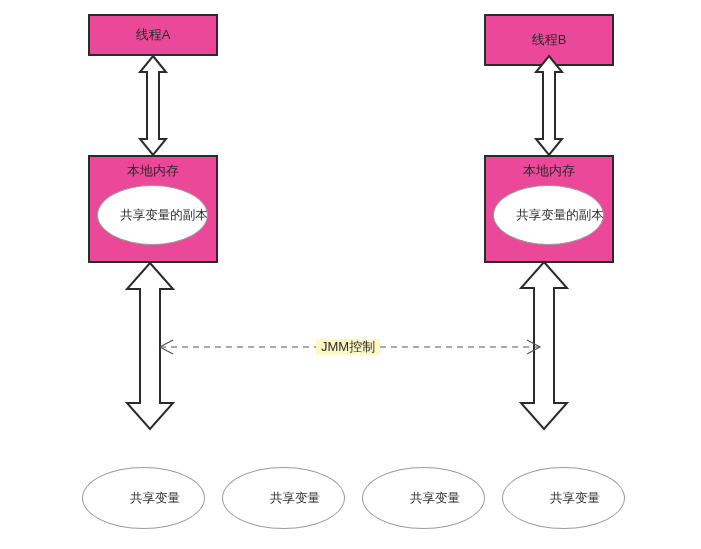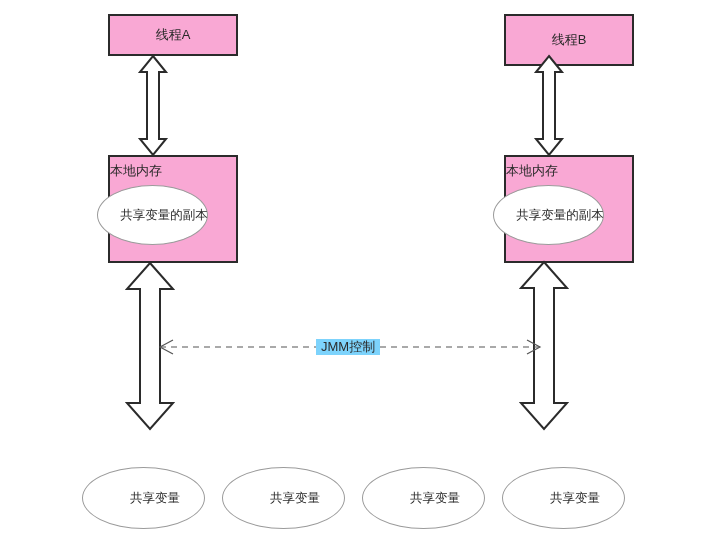--- a/index.html
+++ b/index.html
@@ -14,27 +14,27 @@
     position: relative;
     width: 701px;
     height: 549px;
     background: #ffffff;
     overflow: hidden;
   }
   .node-box {
     position: absolute;
     box-sizing: border-box;
     border: 2px solid #2b2b2b;
-    background: #f9a8d4;
-    margin-left: 20px;
+    background: #ec4899;
   }
   .box-label {
     position: absolute;
     left: 0;
     right: 0;
+    text-align: center;
     color: #2b2b2b;
     font-size: 13px;
     line-height: 16px;
     white-space: nowrap;
   }
   .thread-box {
     display: flex;
     align-items: center;
     justify-content: center;
   }
@@ -68,21 +68,21 @@
     width: 701px;
     height: 549px;
     pointer-events: none;
   }
   .jmm-label {
     position: absolute;
     color: #2b2b2b;
     font-size: 13px;
     line-height: 16px;
     white-space: nowrap;
-    background: #7dd3fc;
+    background: #fef9c3;
     padding: 0 5px;
   }
   .watermark {
     position: absolute;
     color: #d2d2d2;
     font-size: 15px;
     line-height: 18px;
     white-space: nowrap;
     letter-spacing: 0.2px;
   }

